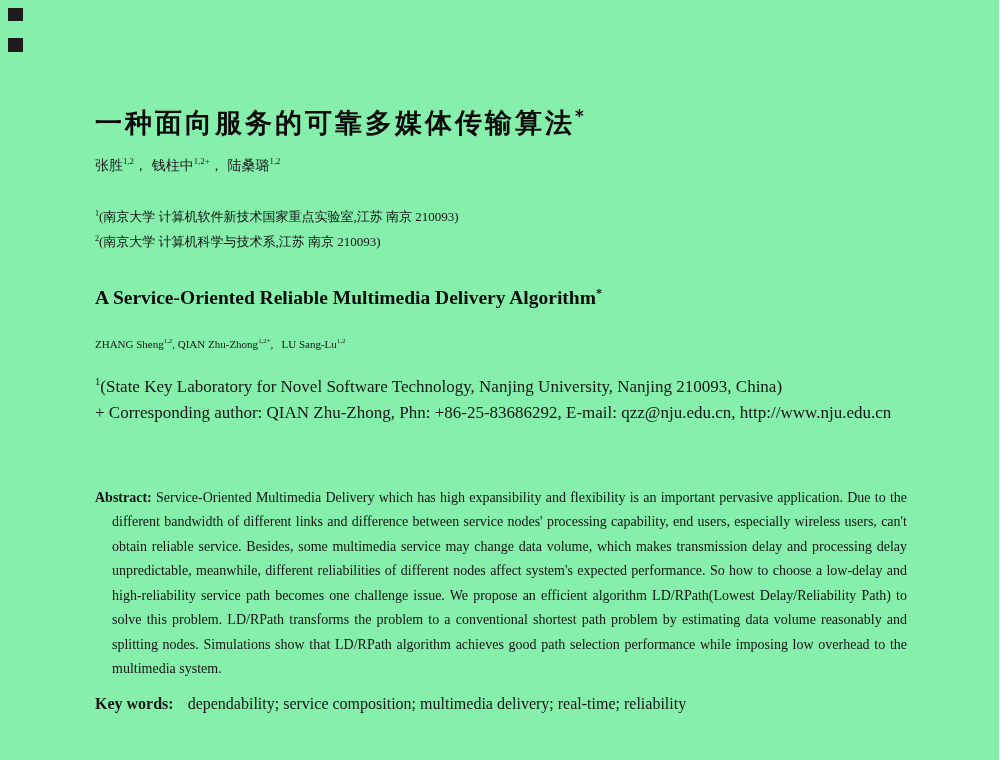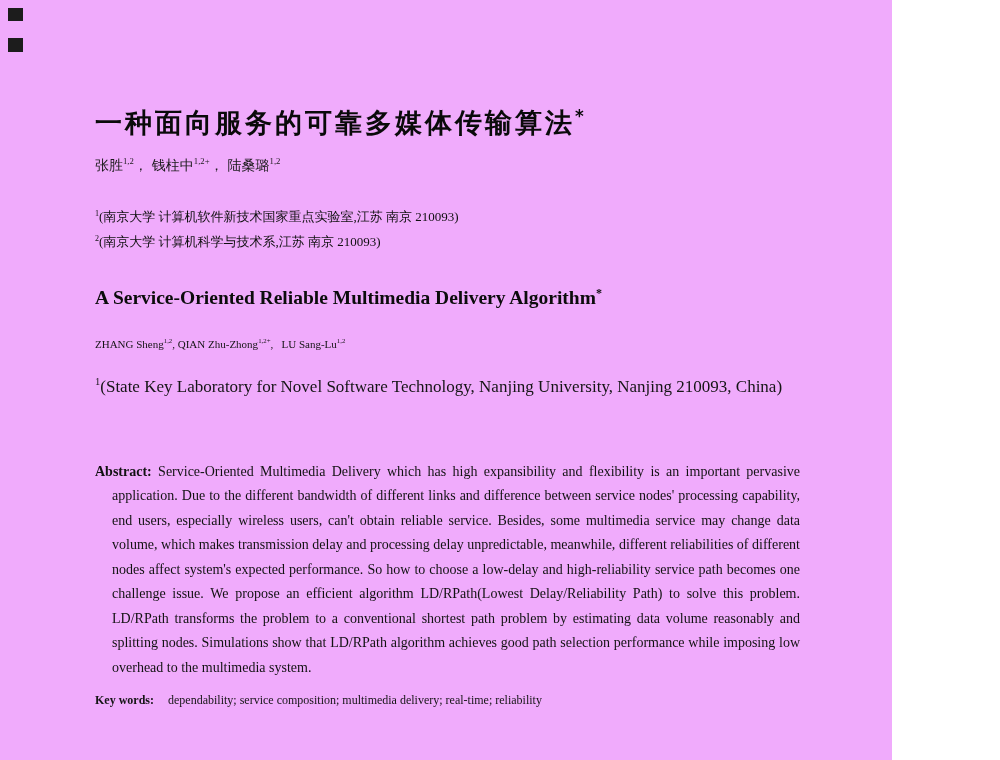--- a/index.html
+++ b/index.html
@@ -4,22 +4,22 @@
 <style>
   * { margin: 0; padding: 0; box-sizing: border-box; }
   html, body { background: #ffffff; }
   body {
     width: 1000px; height: 760px;
     font-family: "Liberation Serif", serif;
     color: #151515;
   }
   .page {
     position: relative;
-    width: 892px; height: 760px;
-    background: #f0abfc;
+    width: 999px; height: 760px;
+    background: #86efac;
     overflow: hidden;
   }
   .artifact { position: absolute; background: #1c1c1c; }
   .artifact.a1 { left: 8px; top: 8px; width: 15px; height: 13px; }
   .artifact.a2 { left: 8px; top: 38px; width: 15px; height: 14px; }
 
   .content { padding: 106px 92px 0 95px; }
 
   sup { font-size: 0.62em; vertical-align: super; line-height: 0; }
 
@@ -72,21 +72,21 @@
     line-height: 24.5px;
     text-align: justify;
     padding-left: 17px;
     text-indent: -17px;
     color: #121212;
   }
   .abstract .label { font-weight: bold; }
 
   .keywords {
     margin-top: 13px;
-    font-size: 12px;
+    font-size: 16px;
   }
   .keywords .label { font-weight: bold; margin-right: 14px; }
 </style>
 </head>
 <body>
 
 <div class="page">
 
   <div class="artifact a1"></div>
   <div class="artifact a2"></div>
@@ -101,20 +101,21 @@
       <div><sup>1</sup><span>(南京大学 计算机软件新技术国家重点实验室,江苏 南京  210093)</span></div>
       <div><sup>2</sup><span>(南京大学 计算机科学与技术系,江苏 南京  210093)</span></div>
     </div>
 
     <h2 class="en-title"><span>A Service-Oriented Reliable Multimedia Delivery Algorithm</span><sup>*</sup></h2>
 
     <div class="en-authors"><span>ZHANG Sheng</span><sup>1,2</sup><span>, </span> <span>QIAN Zhu-Zhong</span><sup>1,2+</sup><span>,   </span>&nbsp; <span>LU Sang-Lu</span><sup>1,2</sup></div>
 
     <div class="en-affils">
       <div><sup>1</sup><span>(State Key Laboratory for Novel Software Technology, Nanjing University, Nanjing 210093, China)</span></div>
+      <div>+ Corresponding author: QIAN Zhu-Zhong, Phn: +86-25-83686292, E-mail: qzz@nju.edu.cn, http://www.nju.edu.cn</div>
     </div>
 
     <p class="abstract"><span class="label">Abstract:</span> <span>Service-Oriented Multimedia Delivery which has high expansibility and flexibility is an important pervasive application. Due to the different bandwidth of different links and difference between service nodes' processing capability, end users, especially wireless users, can't obtain reliable service. Besides, some multimedia service may change data volume, which makes transmission delay and processing delay unpredictable, meanwhile,  different reliabilities of different nodes affect system's expected performance. So how to choose a low-delay and high-reliability service path becomes one challenge issue. We propose an efficient algorithm LD/RPath(Lowest Delay/Reliability Path) to solve this problem. LD/RPath transforms the problem to a conventional shortest path problem by estimating data volume reasonably and splitting nodes. Simulations show that LD/RPath algorithm achieves good path selection performance while imposing low overhead to the multimedia system.</span></p>
 
     <p class="keywords"><span class="label">Key words:</span><span>dependability; service composition; multimedia delivery; real-time; reliability</span></p>
 
   </div>
 </div>
 
 </body></html>

